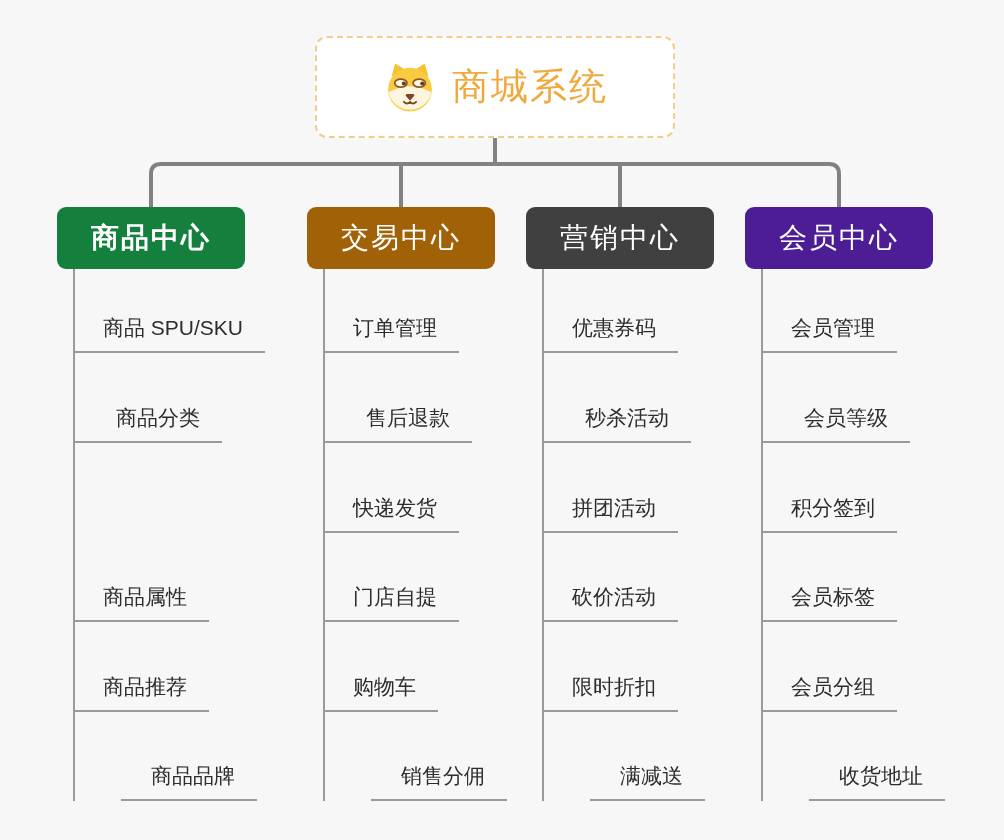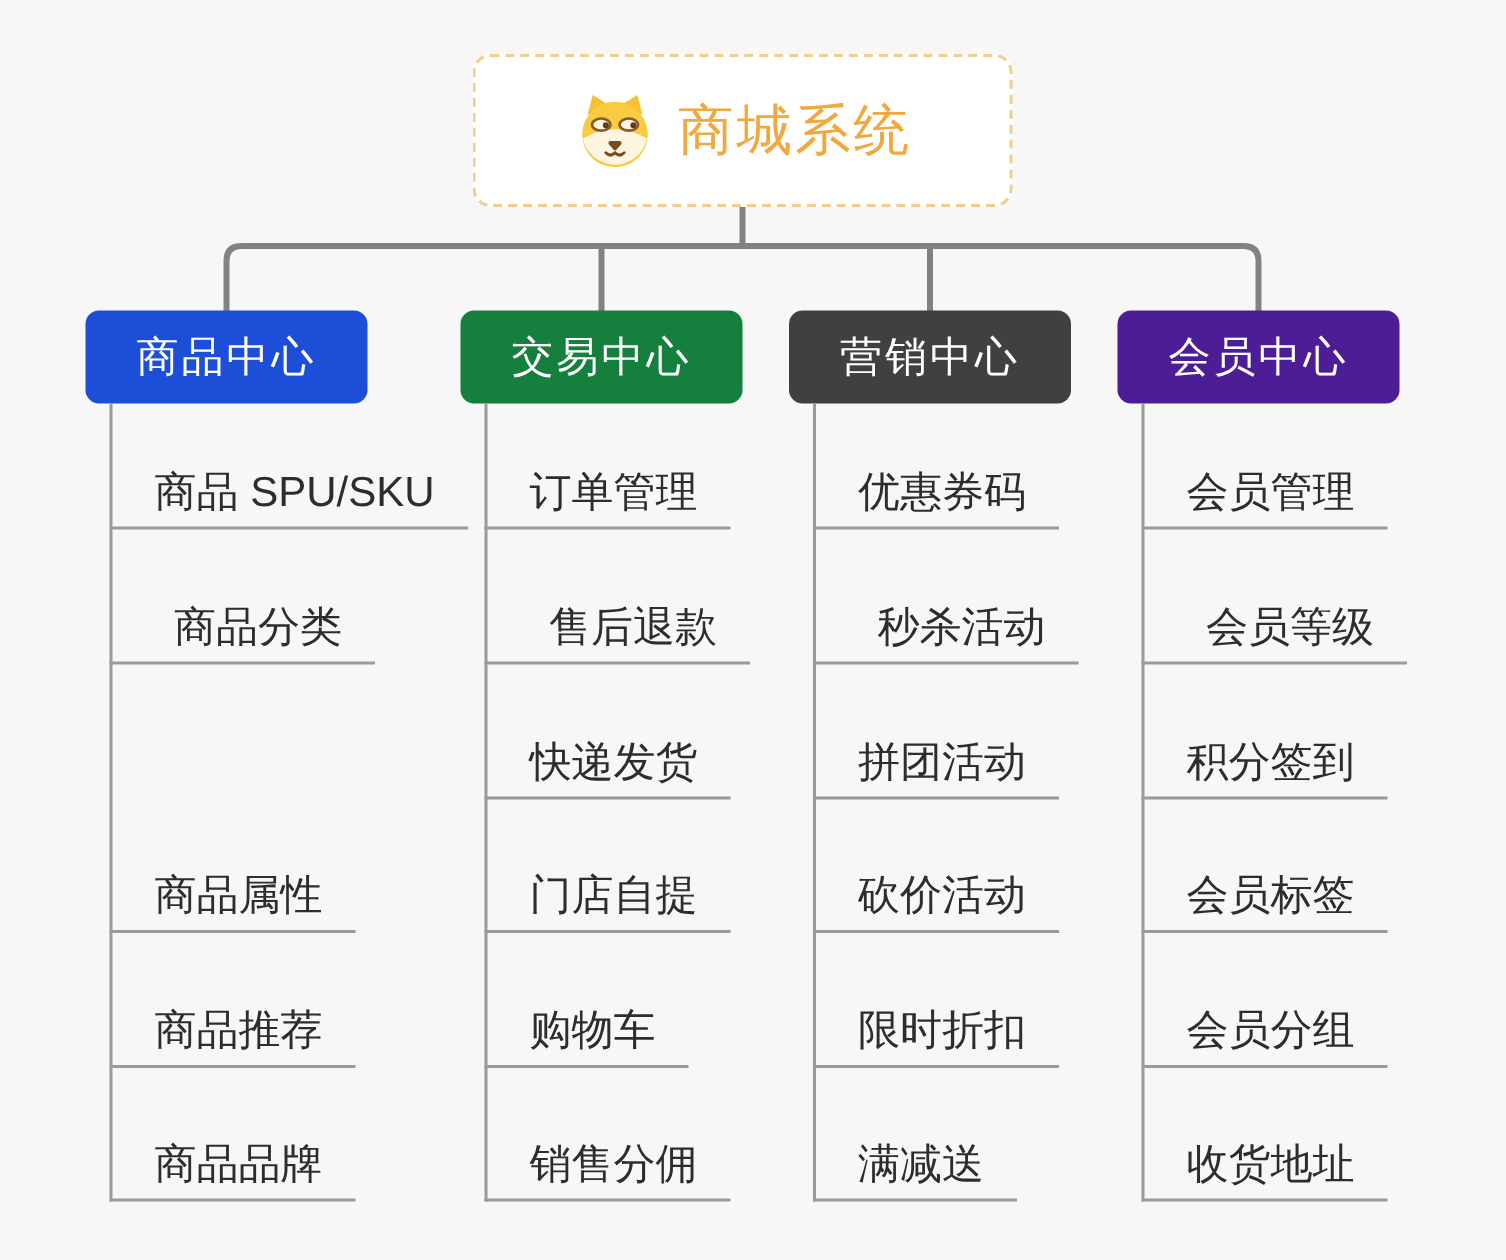--- a/index.html
+++ b/index.html
@@ -41,31 +41,31 @@
   }
 
   .spine{
     position:absolute;left:16px;top:62px;width:2px;height:532px;
     background:#9a9a9a;
   }
 
   .leaf{
     position:absolute;left:16px;
     white-space:nowrap;width:fit-content;
-    font-size:28px;color:#2d2d2d;line-height:28px;
+    font-size:21px;color:#2d2d2d;line-height:28px;
     padding:0 22px 9px 30px;
     border-bottom:2px solid #9a9a9a;
   }
   
   .leaf.r0{top:107px;}
   .leaf.r1{top:197px;padding-left:43px;}
   .leaf.r2{top:287px;}
   .leaf.r3{top:376px;}
   .leaf.r4{top:466px;}
-  .leaf.r5{top:555px;}
+  .leaf.r5{top:555px;margin-left:48px;}
 </style>
 </head>
 <body>
 
 <div class="stage">
 
   <svg class="connector-svg" width="1004" height="215" viewBox="0 0 1004 215">
     <g fill="none" stroke="#828282" stroke-width="4">
       <path d="M495 136 V166"></path>
       <path d="M151 210 V174 Q151 164 161 164 H829 Q839 164 839 174 V210"></path>
@@ -90,31 +90,31 @@
       <circle cx="46" cy="28" r="2.3" fill="#5f3d1d"></circle>
 
       <path d="M28.5 40 h7 a1.5 1.5 0 0 1 1.2 2.4 l-3.5 4 a1.6 1.6 0 0 1-2.4 0 l-3.5-4 a1.5 1.5 0 0 1 1.2-2.4 Z" fill="#7a4a21"></path>
 
       <path d="M25 49 q3.5 3.5 7 0 q3.5 3.5 7 0" stroke="#7a4a21" stroke-width="2.2" fill="none" stroke-linecap="round"></path>
     </svg>
     <span class="root-title" style="color: rgb(240, 169, 62);">商城系统</span>
   </div>
 
   <div class="branch b0">
-    <div class="branch-header" style="background: #1d4ed8;">商品中心</div>
+    <div class="branch-header" style="background: #15803d; font-weight: bold;">商品中心</div>
     <div class="spine"></div>
     <div class="leaf r0">商品 SPU/SKU</div>
     <div class="leaf r1">商品分类</div>
     <div class="leaf r3">商品属性</div>
     <div class="leaf r4">商品推荐</div>
     <div class="leaf r5">商品品牌</div>
   </div>
 
   <div class="branch b1">
-    <div class="branch-header" style="background: #15803d;">交易中心</div>
+    <div class="branch-header" style="background: #a16207;">交易中心</div>
     <div class="spine"></div>
     <div class="leaf r0">订单管理</div>
     <div class="leaf r1">售后退款</div>
     <div class="leaf r2">快递发货</div>
     <div class="leaf r3">门店自提</div>
     <div class="leaf r4">购物车</div>
     <div class="leaf r5">销售分佣</div>
   </div>
 
   <div class="branch b2">

